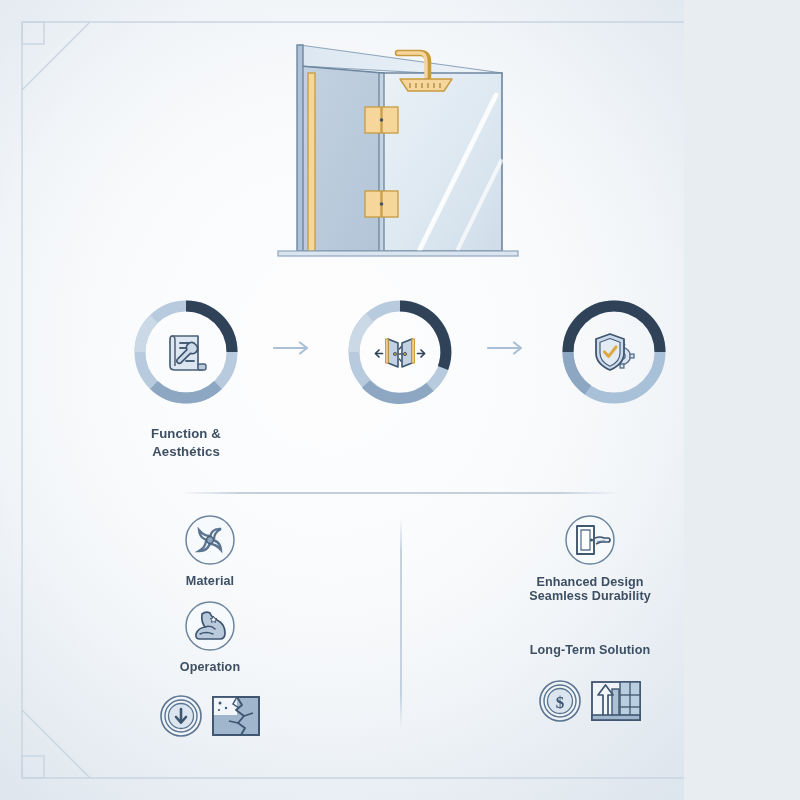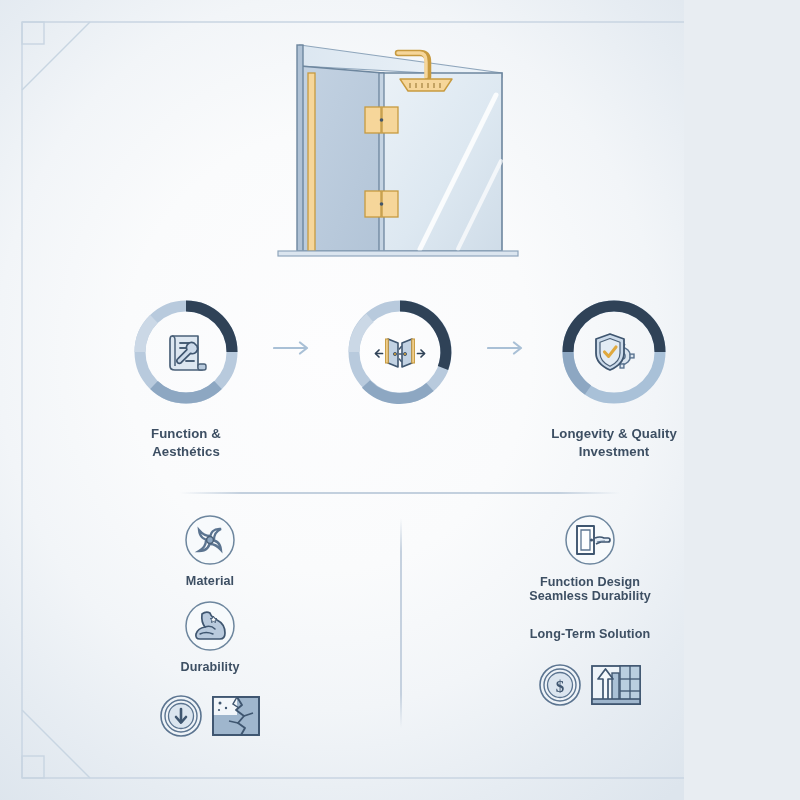--- a/index.html
+++ b/index.html
@@ -143,21 +143,21 @@
     font-weight: bold;
     color: #3d4f63;
     letter-spacing: 0.1px;
     text-align: center;
   }
   .b-icon + .b-text { margin-top: 8px; }
 
   .left .b-item + .b-item { margin-top: 12px; }
 
   .right .b-text { margin-top: 0; }
-  .right .b-text + .b-text { margin-top: 24px; }
+  .right .b-text + .b-text { margin-top: 40px; }
   .right .b-item .b-text { margin-top: 9px; }
 
   .b-pair {
     display: flex;
     align-items: center;
     gap: 8px;
   }
   .left .b-pair { margin-top: 20px; }
   .right .b-pair { margin-top: 22px; }
 </style>
@@ -343,22 +343,20 @@
               <rect x="-9.8" y="-9.8" width="3.8" height="3.8" transform="rotate(45)"></rect>
             </g>
             <circle cx="0" cy="0" r="3.2" fill="#f2f6fa" stroke="#5b7490" stroke-width="1.3"></circle>
           </g>
 
           <path d="M24 10 L38 15 L38 29 Q38 40 24 46 Q10 40 10 29 L10 15 Z" fill="#cbdaea" stroke="#3f5670" stroke-width="1.8" stroke-linejoin="round"></path>
           <path d="M24 14.5 L34 18.2 L34 29 Q34 37.6 24 42.3 Q14 37.6 14 29 L14 18.2 Z" fill="#e3ecf5" stroke="#4a6078" stroke-width="1.2" stroke-linejoin="round"></path>
           <polyline points="18.5,28 22.6,32.4 30,23" fill="none" stroke="#e0a93f" stroke-width="3.1" stroke-linecap="round" stroke-linejoin="round"></polyline>
         </svg>
       </div>
-      <div class="step-label">Longevity &amp; Quality
-Investment</div>
     </div>
   </div>
 
   <div class="divider-h"></div>
   <div class="divider-v"></div>
 
   <div class="benefits">
 
     <div class="bcol left">
 
@@ -377,21 +375,21 @@
       </div>
 
       <div class="b-item">
         <svg class="b-icon" viewBox="0 0 52 52" fill="none">
           <circle cx="26" cy="26" r="24" fill="#f7fafc" stroke="#6d869e" stroke-width="1.5"></circle>
           <path d="M18 14 Q17 22 21 27 Q14 28 12 34 Q11 39 16 39 L36 39 Q41 39 41 33 Q41 24 33 20 Q27 17 26 13 Q22 11 18 14 Z" fill="#b9cadd" stroke="#3f5670" stroke-width="1.7" stroke-linejoin="round"></path>
           <path d="M21 27 Q27 25 31 29" fill="none" stroke="#3f5670" stroke-width="1.5" stroke-linecap="round"></path>
           <path d="M16 34 Q22 31 29 34" fill="none" stroke="#3f5670" stroke-width="1.4" stroke-linecap="round"></path>
           <path d="M29.5 16.2 l1 2.1 2.3 .3 -1.7 1.6 .4 2.3 -2-1.1 -2 1.1 .4-2.3 -1.7-1.6 2.3-.3 z" fill="#f7fafc" stroke="#3f5670" stroke-width="1"></path>
         </svg>
-        <div class="b-text">Durability</div>
+        <div class="b-text">Operation</div>
       </div>
 
       <div class="b-pair">
         <svg width="44" height="44" viewBox="0 0 44 44" fill="none">
           <circle cx="22" cy="22" r="20" fill="#eef3f8" stroke="#5b7490" stroke-width="1.6"></circle>
           <circle cx="22" cy="22" r="16" fill="none" stroke="#5b7490" stroke-width="1.4"></circle>
           <circle cx="22" cy="22" r="12.5" fill="#dbe5ef" stroke="#5b7490" stroke-width="1.3"></circle>
           <g stroke="#3f5670" stroke-width="2.6" stroke-linecap="round" stroke-linejoin="round" fill="none">
             <line x1="22" y1="15" x2="22" y2="28"></line>
             <polyline points="17,23 22,28.6 27,23"></polyline>
@@ -418,21 +416,21 @@
 
       <div class="b-item">
         <svg class="b-icon" viewBox="0 0 52 52" fill="none">
           <circle cx="26" cy="26" r="24" fill="#f7fafc" stroke="#6d869e" stroke-width="1.5"></circle>
           <path d="M13 12 L30 12 L30 40 L13 40 Z" fill="#fdfefe" stroke="#3f5670" stroke-width="1.9" stroke-linejoin="round"></path>
           <path d="M17 16 L26 16 L26 36 L17 36 Z" fill="none" stroke="#5b7490" stroke-width="1.3"></path>
           <circle cx="27.5" cy="26" r="1.6" fill="#3f5670"></circle>
           <path d="M31 24 Q36 22 40 24 L44 24 Q46 24 46 26 Q46 28 44 28 L37 28 Q34 29 32 30" fill="#e3ecf5" stroke="#3f5670" stroke-width="1.7" stroke-linejoin="round"></path>
           <path d="M33 28 Q37 27 41 27" fill="none" stroke="#5b7490" stroke-width="1.2"></path>
         </svg>
-        <div class="b-text">Function Design</div>
+        <div class="b-text">Enhanced Design</div>
       </div>
 
       <div class="b-text">Seamless Durability</div>
       <div class="b-text">Long-Term Solution</div>
 
       <div class="b-pair">
         <svg width="44" height="44" viewBox="0 0 44 44" fill="none">
           <circle cx="22" cy="22" r="20" fill="#eef3f8" stroke="#5b7490" stroke-width="1.6"></circle>
           <circle cx="22" cy="22" r="16" fill="none" stroke="#5b7490" stroke-width="1.4"></circle>
           <circle cx="22" cy="22" r="12.5" fill="#dbe5ef" stroke="#5b7490" stroke-width="1.3"></circle>

